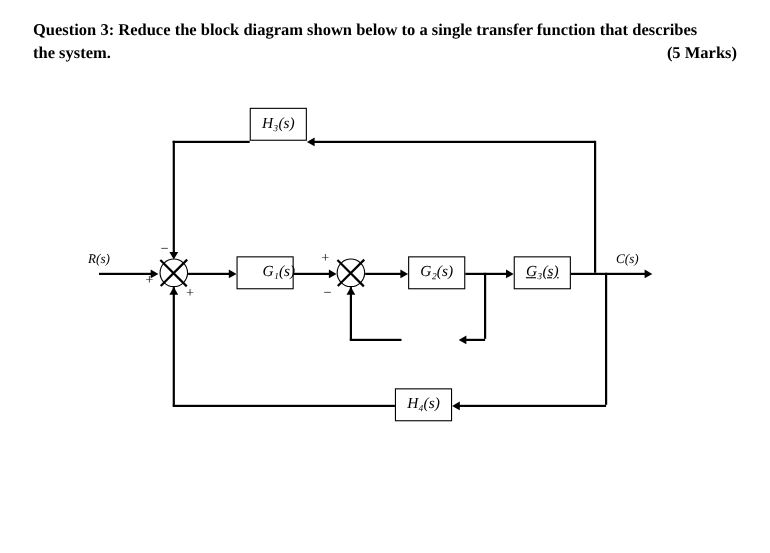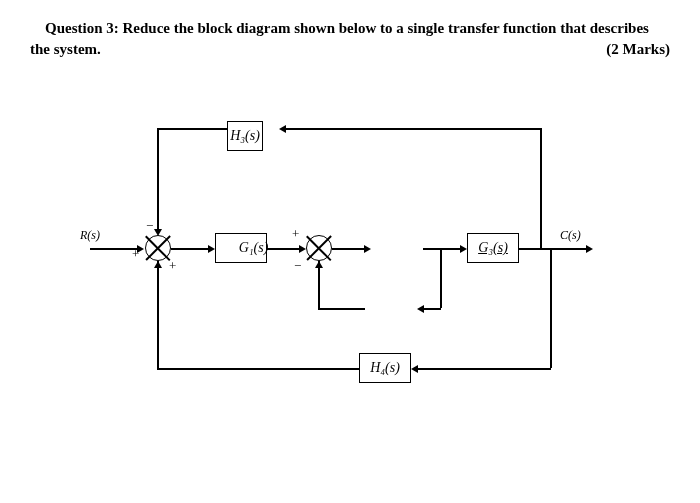--- a/index.html
+++ b/index.html
@@ -1,18 +1,18 @@
 <!DOCTYPE html>
 <html><head>
   <meta charset="utf-8">
   <style>
     * { box-sizing: border-box; margin: 0; padding: 0; }
     body { font-family: "Times New Roman", serif; background: #fff; width: 700px; height: 503px; position: relative; }
     .page { padding: 20px 30px; }
-    .question-header { font-size: 15px; font-weight: bold; margin-bottom: 4px; margin-left: 15px; }
+    .question-header { font-size: 15px; font-weight: bold; margin-bottom: 4px; }
     .question-line2 { display: flex; justify-content: space-between; font-size: 15px; font-weight: bold; margin-bottom: 20px; align-items: center; }
     .diagram-area { position: relative; width: 520px; height: 350px; margin: 0 auto 0 60px; }
     .block { position: absolute; border: 1.5px solid #000; background: #fff; font-style: italic; font-size: 14px; display: flex; align-items: center; justify-content: center; padding: 6px 4px; }
     .sum { position: absolute; width: 26px; height: 26px; border: 1.5px solid #000; border-radius: 50%; background: #fff; }
     .sum::before, .sum::after { content: ""; position: absolute; background: #000; }
     .sum::before { width: 140%; height: 1.5px; top: 50%; left: -20%; transform: translateY(-50%) rotate(45deg); }
     .sum::after { width: 140%; height: 1.5px; top: 50%; left: -20%; transform: translateY(-50%) rotate(-45deg); }
     .label { position: absolute; font-style: italic; font-size: 12px; }
     .sign { position: absolute; font-size: 13px; }
     .line-h { position: absolute; height: 1.5px; background: #000; }
@@ -25,21 +25,21 @@
 </head>
 <body>
 
 <div class="page">
   <div class="question-header">
     <span>Question 3:</span>
     <span>Reduce the block diagram shown below to a single transfer function that describes</span>
   </div>
   <div class="question-line2">
     <span>the system.</span>
-    <span>(2 Marks)</span>
+    <span>(5 Marks)</span>
   </div>
 
   <div class="diagram-area">
 
     <div class="label" style="left: -10px; top: 150px;">R(s)</div>
 
     <div class="line-h" style="left: 0px; top: 170px; width: 50px;"></div>
     <div class="arrow-right" style="left: 47px; top: 166.5px;"></div>
 
     <div class="sum" style="left: 55px; top: 157px;"></div>
@@ -55,36 +55,37 @@
     <div class="line-h" style="left: 177px; top: 170px; width: 35px;"></div>
     <div class="arrow-right" style="left: 209px; top: 166.5px;"></div>
 
     <div class="sum" style="left: 216px; top: 157px;"></div>
     <div class="sign" style="left: 202px; top: 148px;">+</div>
     <div class="sign" style="left: 204px; top: 180px;">−</div>
 
     <div class="line-h" style="left: 242px; top: 170px; width: 35px;"></div>
     <div class="arrow-right" style="left: 274px; top: 166.5px;"></div>
 
+    <div class="block" style="left: 281px; top: 155px; width: 52px; height: 30px;">G₂(s)</div>
 
     <div class="line-h" style="left: 333px; top: 170px; width: 40px;"></div>
     <div class="arrow-right" style="left: 370px; top: 166.5px;"></div>
 
     <div class="block" style="left: 377px; top: 155px; width: 52px; height: 30px; text-decoration: underline;">G₃(s)</div>
 
     <div class="line-h" style="left: 429px; top: 170px; width: 70px;"></div>
     <div class="arrow-right" style="left: 496px; top: 166.5px;"></div>
 
     <div class="label" style="left: 470px; top: 150px;">C(s)</div>
 
     <div class="line-v" style="left: 450px; top: 50px; height: 120px;"></div>
     <div class="line-h" style="left: 195px; top: 50px; width: 256px;"></div>
     <div class="arrow-left" style="left: 189px; top: 46.5px;"></div>
 
-    <div class="block" style="left: 137px; top: 43px; width: 36px; height: 30px;">H₃(s)</div>
+    <div class="block" style="left: 137px; top: 20px; width: 52px; height: 30px;">H₃(s)</div>
     <div class="line-h" style="left: 67px; top: 50px; width: 70px;"></div>
     <div class="line-v" style="left: 67px; top: 50px; height: 105px;"></div>
     <div class="arrow-down" style="left: 63.5px; top: 151px;"></div>
 
     <div class="line-v" style="left: 350px; top: 170px; height: 60px;"></div>
     <div class="line-h" style="left: 333px; top: 230px; width: 18px;"></div>
     <div class="arrow-left" style="left: 327px; top: 226.5px;"></div>
 
     <div class="line-h" style="left: 228px; top: 230px; width: 47px;"></div>
     <div class="line-v" style="left: 228px; top: 183px; height: 48px;"></div>

